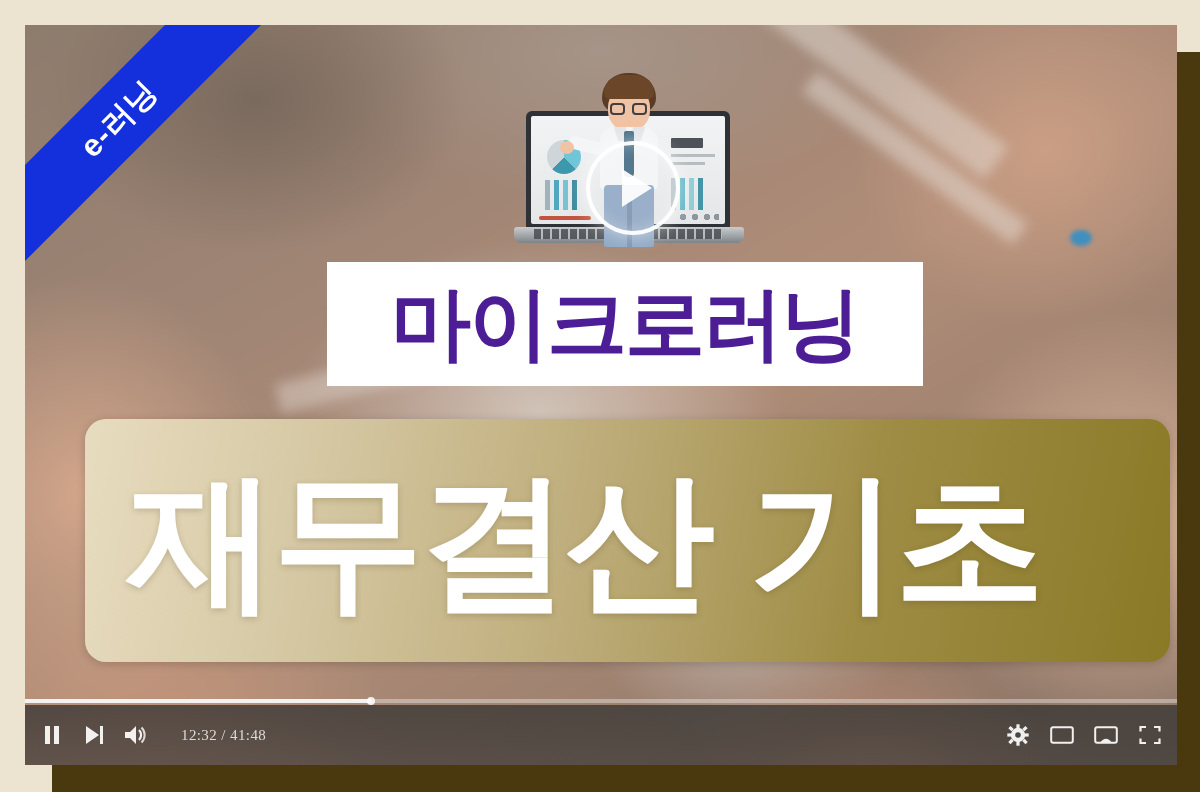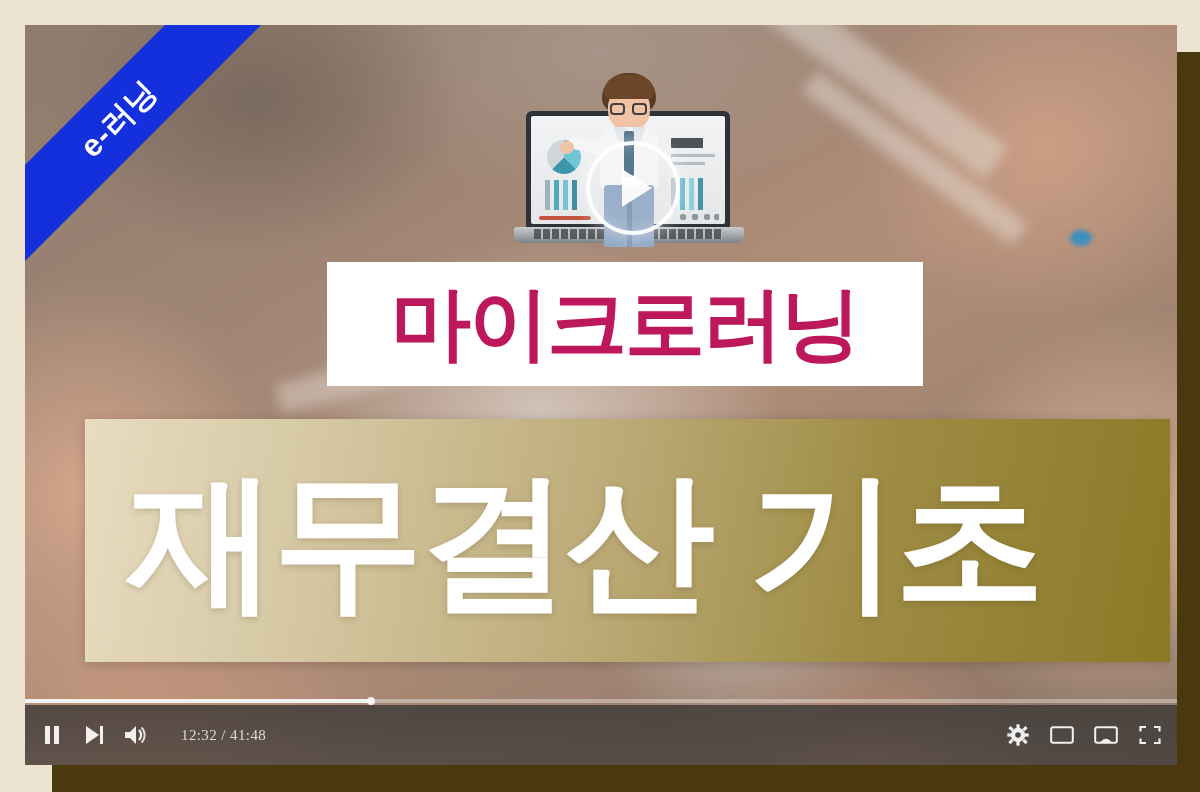--- a/index.html
+++ b/index.html
@@ -209,40 +209,41 @@
     top: 237px;
     width: 596px;
     height: 124px;
     background: #ffffff;
     display: flex;
     align-items: center;
     justify-content: center;
     z-index: 5;
   }
   .subtitle-text {
-    color: #be185d;
+    color: #4c1d95;
     font-size: 80px;
     font-weight: bold;
     letter-spacing: -2px;
     line-height: 1;
     white-space: nowrap;
   }
 
   
   .title-band {
     position: absolute;
     left: 60px;
     top: 394px;
     width: 1085px;
     height: 243px;
     background: linear-gradient(100deg, #e8dcc0 0%, #d8cba8 18%, #bfae7c 45%, #9e8c44 72%, #8a7a26 100%);
     display: flex;
     align-items: center;
     z-index: 5;
     box-shadow: 0 2px 10px rgba(0,0,0,.18);
+    border-radius: 21px;
   }
   .title-text {
     color: #ffffff;
     font-size: 150px;
     font-weight: bold;
     letter-spacing: -4px;
     line-height: 1;
     white-space: nowrap;
     padding-left: 42px;
     text-shadow: 0 2px 6px rgba(70,56,16,.22);

